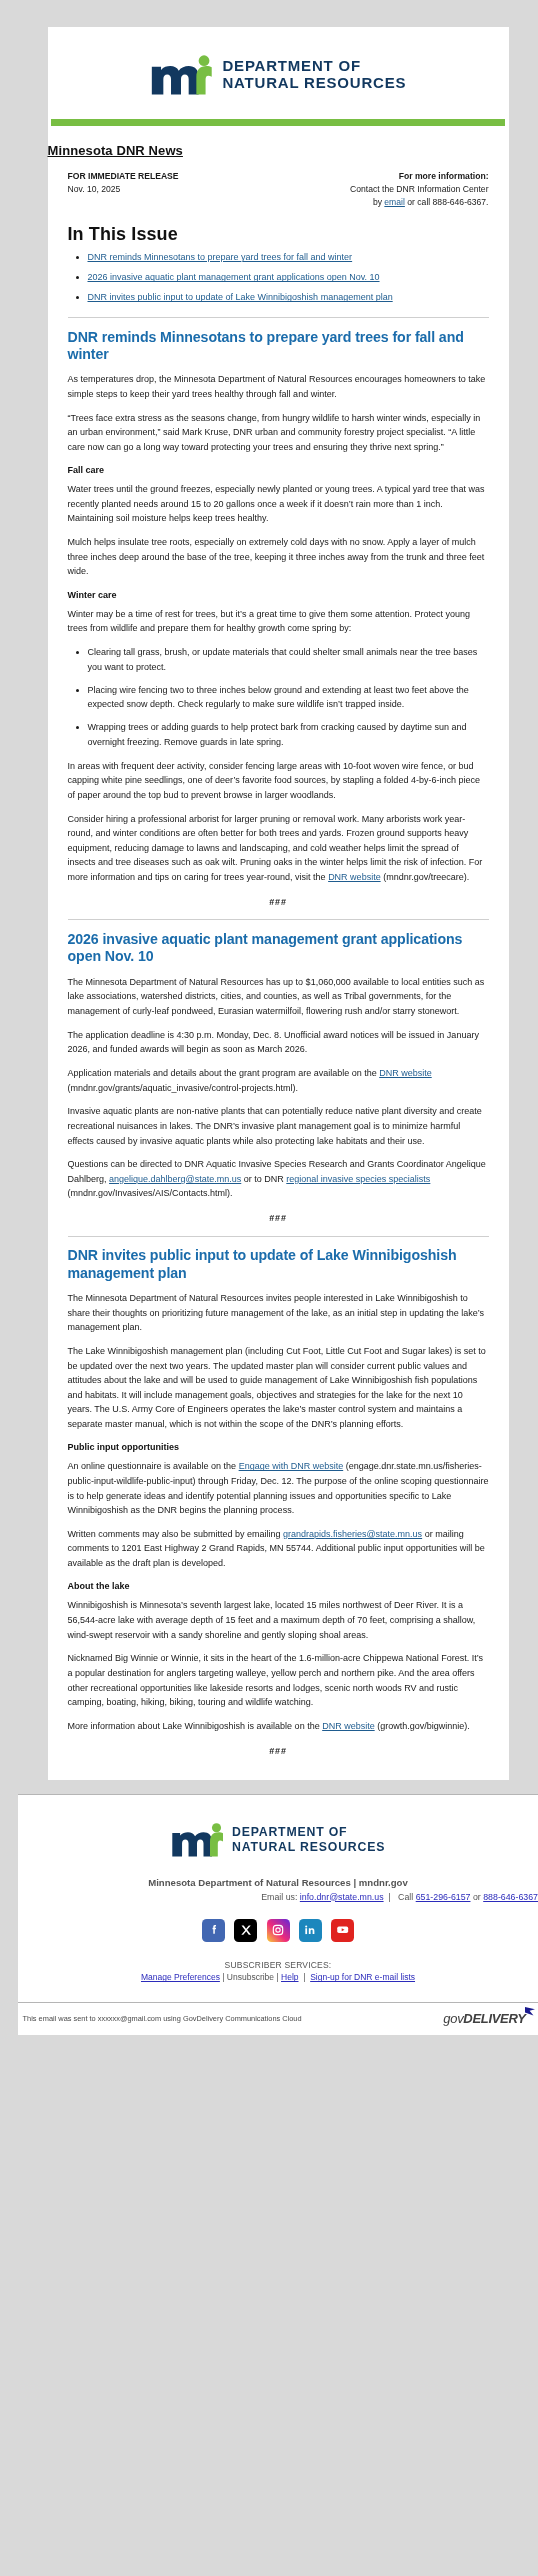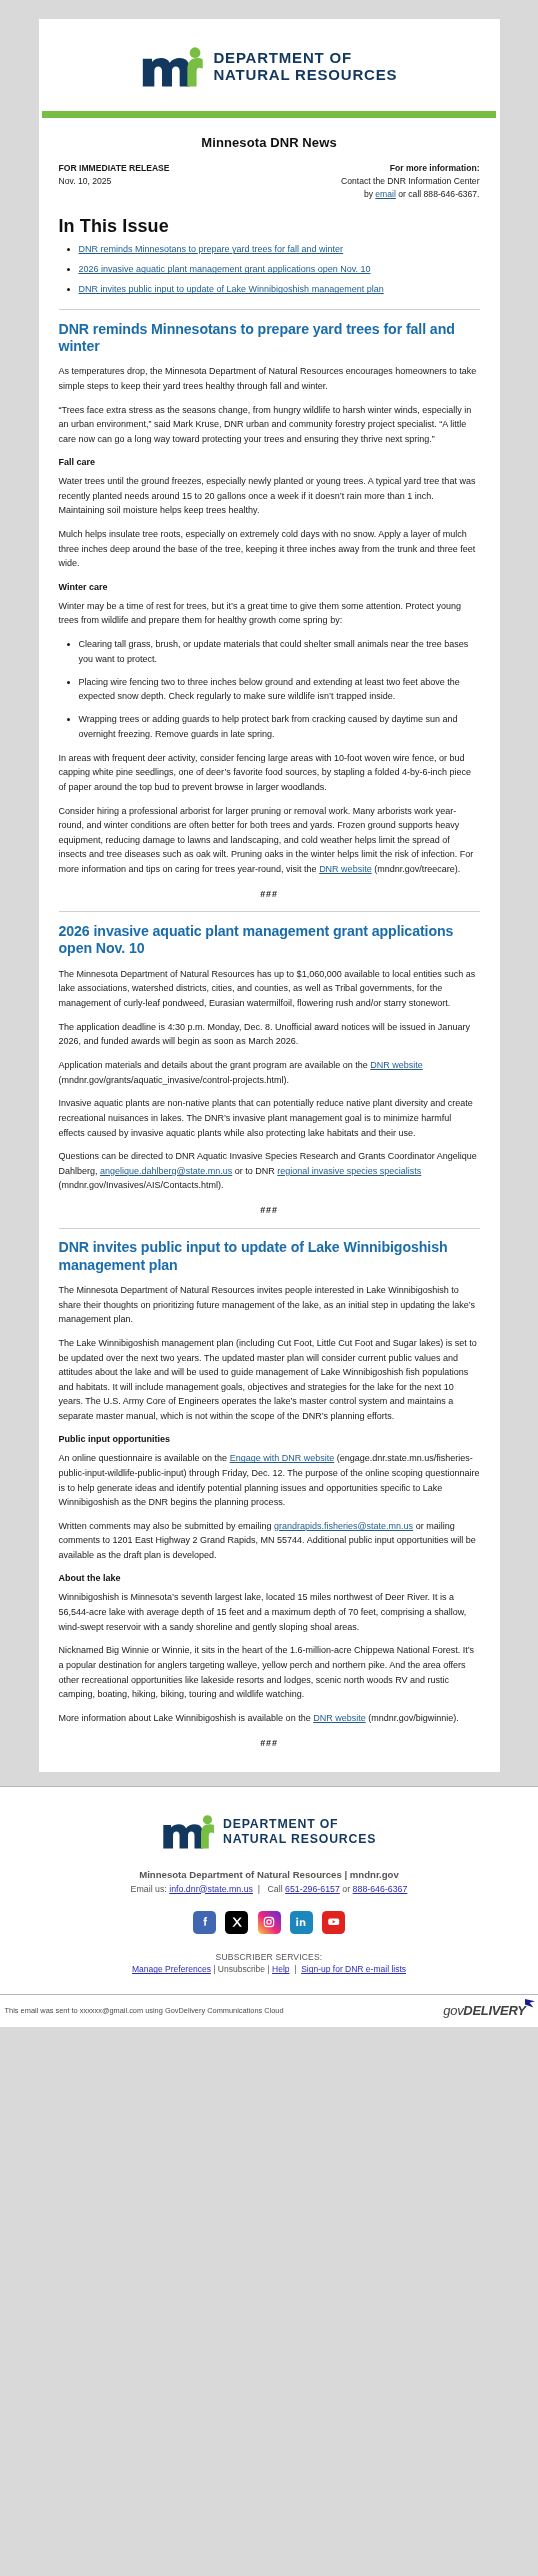--- a/index.html
+++ b/index.html
@@ -4,42 +4,42 @@
 <style>
   * { box-sizing: border-box; }
   html, body { margin:0; padding:0; }
   body {
     width:538px;
     background:#d9d9d9;
     font-family:"Liberation Sans", sans-serif;
     color:#1a1a1a;
     -webkit-font-smoothing:antialiased;
   }
-  .page { width:538px; margin:8px auto; }
+  .page { width:538px; margin:16px auto;padding-left:18px; }
 
   
   .grey-wrap { background:#d9d9d9; padding:10.8px 0 14px 0; }
   .card {
     width:461px; margin:0 auto; background:#ffffff;
   }
 
   
   .masthead { padding:26px 0 23px 0; text-align:center; background:#fff; }
   .logo-row { display:flex; align-items:center; justify-content:center; gap:10.8px; }
   .logo-mark { display:block; }
   .logo-words {
     color:#12385f; font-weight:bold; font-size:15px; line-height:1.17;
     letter-spacing:0.8px; text-align:left; font-family:"Liberation Sans", sans-serif;
   }
   .green-bar { height:7px; background:#78be43; margin:0 3.1px; }
 
   
   .news-title {
-    text-align:center; font-weight:bold; font-size:13px; color:#111;
-    padding:17px 0 12.3px 0; letter-spacing:0.1px;
+    font-weight:bold; font-size:13px; color:#111;
+    padding:17px 0 12.3px 0; letter-spacing:0.1px;text-decoration:underline;
   }
 
   
   .inner { padding:0 20px; }
   .meta { display:flex; justify-content:space-between; align-items:flex-start; font-size:8.6px; line-height:1.5; }
   .meta-left { text-align:left; }
   .meta-left .strong { font-weight:bold; }
   .meta-right { text-align:right; }
   .meta-right .strong { font-weight:bold; }
 
@@ -67,21 +67,21 @@
   .hashes { text-align:center; font-size:9px; font-weight:bold; letter-spacing:0.8px; margin:12.3px 0 4.6px 0; }
   .card-bottom-pad { height:20px; }
 
   
   .footer {
     background:#ffffff; border-top:1.5px solid #b5b5b5; padding:26px 0 20px 0; text-align:center;
   }
   .footer-logo-row { display:flex; align-items:center; justify-content:center; gap:9.2px; margin-bottom:18.5px; }
   .footer-words { color:#12385f; font-weight:bold; font-size:12.3px; line-height:1.18; letter-spacing:0.8px; text-align:left; }
   .footer-line1 { font-size:9.6px; font-weight:bold; color:#555; margin-bottom:3.8px; }
-  .footer-line2 { font-size:8.8px; color:#555; margin-bottom:1.5px; }
+  .footer-line2 { font-size:8.8px; color:#555; margin-bottom:1.5px;text-align:right; }
   .footer-line2 a { color:#2b2bbb; }
   .social-row { display:flex; justify-content:center; gap:9.2px; margin:17px 0 18.5px 0; }
   .social { width:23px; height:23px; border-radius:4.6px; display:flex; align-items:center; justify-content:center; }
   .soc-fb { background:#4267b2; }
   .soc-x  { background:#000000; }
   .soc-ig { background:linear-gradient(45deg,#f9ce34,#ee2a7b 45%,#6228d7); }
   .soc-li { background:#1c87bd; }
   .soc-yt { background:#e0231f; }
   .subscriber { font-size:8.5px; color:#555; letter-spacing:0.2px; margin-bottom:2.3px; }
   .sub-links { font-size:8.5px; color:#555; }
@@ -177,21 +177,21 @@
 
         <h1 class="article-title">DNR invites public input to update of Lake Winnibigoshish management plan</h1>
         <p class="body">The Minnesota Department of Natural Resources invites people interested in Lake Winnibigoshish to share their thoughts on prioritizing future management of the lake, as an initial step in updating the lake’s management plan.</p>
         <p class="body">The Lake Winnibigoshish management plan (including Cut Foot, Little Cut Foot and Sugar lakes) is set to be updated over the next two years. The updated master plan will consider current public values and attitudes about the lake and will be used to guide management of Lake Winnibigoshish fish populations and habitats. It will include management goals, objectives and strategies for the lake for the next 10 years. The U.S. Army Core of Engineers operates the lake’s master control system and maintains a separate master manual, which is not within the scope of the DNR’s planning efforts.</p>
         <h3 class="sub">Public input opportunities</h3>
         <p class="body"><span>An online questionnaire is available on the </span><a class="plain" href="#">Engage with DNR website</a><span> (engage.dnr.state.mn.us/fisheries-public-input-wildlife-public-input) through Friday, Dec. 12. The purpose of the online scoping questionnaire is to help generate ideas and identify potential planning issues and opportunities specific to Lake Winnibigoshish as the DNR begins the planning process.</span></p>
         <p class="body"><span>Written comments may also be submitted by emailing </span><a class="plain" href="#">grandrapids.fisheries@state.mn.us</a><span> or mailing comments to 1201 East Highway 2 Grand Rapids, MN 55744. Additional public input opportunities will be available as the draft plan is developed.</span></p>
         <h3 class="sub">About the lake</h3>
         <p class="body">Winnibigoshish is Minnesota’s seventh largest lake, located 15 miles northwest of Deer River. It is a 56,544-acre lake with average depth of 15 feet and a maximum depth of 70 feet, comprising a shallow, wind-swept reservoir with a sandy shoreline and gently sloping shoal areas.</p>
         <p class="body">Nicknamed Big Winnie or Winnie, it sits in the heart of the 1.6-million-acre Chippewa National Forest. It’s a popular destination for anglers targeting walleye, yellow perch and northern pike. And the area offers other recreational opportunities like lakeside resorts and lodges, scenic north woods RV and rustic camping, boating, hiking, biking, touring and wildlife watching.</p>
-        <p class="body"><span>More information about Lake Winnibigoshish is available on the </span><a class="plain" href="#">DNR website</a><span> (mndnr.gov/bigwinnie).</span></p>
+        <p class="body"><span>More information about Lake Winnibigoshish is available on the </span><a class="plain" href="#">DNR website</a><span> (growth.gov/bigwinnie).</span></p>
         <div class="hashes">###</div>
       </div>
       <div class="card-bottom-pad"></div>
     </div>
   </div>
 
   <div class="footer">
     <div class="footer-logo-row">
       <svg width="52" height="37" viewBox="0 0 80 56">
         <path d="M2 18 h12 v4 c3,-4 8,-5 12,-5 c5,0 9,2 11,6 c3,-4 8,-6 13,-6 c8,0 13,5 13,14 v23 h-13 v-20 c0,-4 -2,-6 -5,-6 c-3,0 -5,2 -5,6 v20 h-13 v-20 c0,-4 -2,-6 -5,-6 c-3,0 -5,2 -5,6 v20 h-15 z" fill="#12385f"></path>

